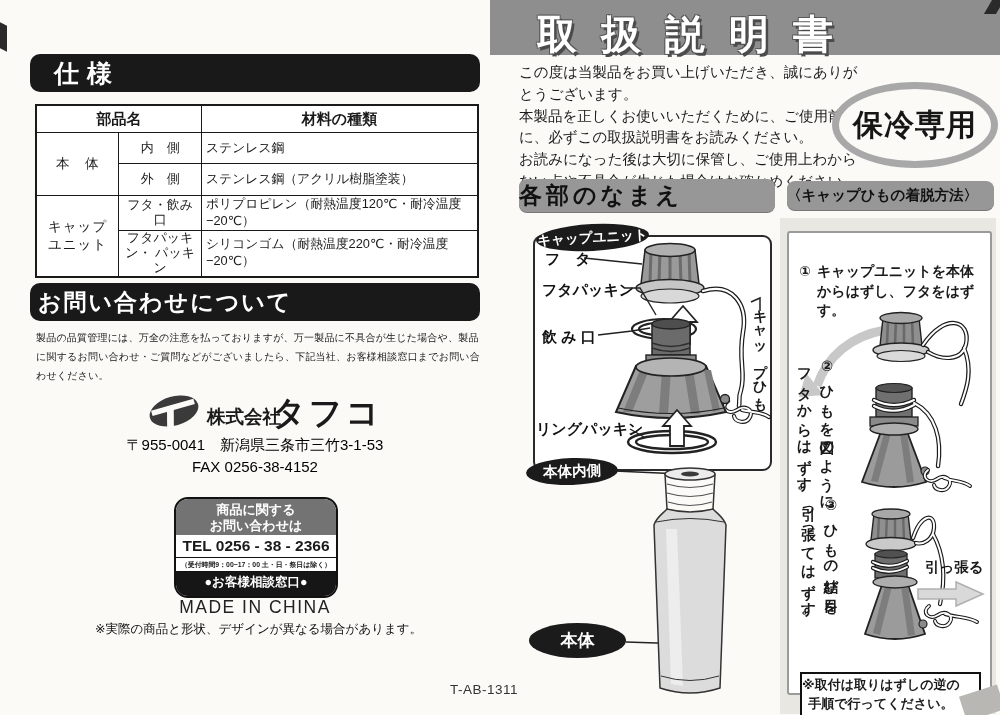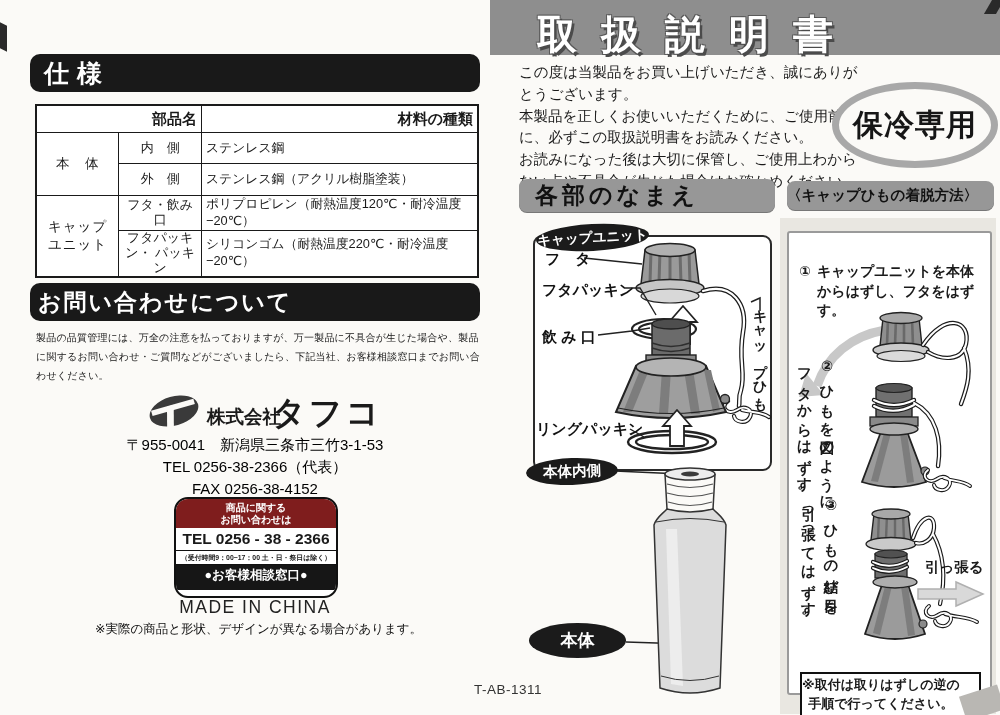--- a/index.html
+++ b/index.html
@@ -7,21 +7,21 @@
   .page{position:relative;width:1000px;height:715px;background:#fbfaf7;overflow:hidden;margin:0 auto;color:#1a1a1a;}
   .abs{position:absolute;}
 
   
   .blackbar{background:#191919;border-radius:10px;color:#fff;font-weight:700;display:flex;align-items:center;}
   .graybar{background:#979797;border-radius:8px;color:#111;font-weight:700;display:flex;align-items:center;box-shadow:0 1px 0 #777;}
 
   
   table.spec{border-collapse:collapse;border:2.5px solid #1a1a1a;background:#fff;table-layout:fixed;}
   table.spec th,table.spec td{border:1.8px solid #1a1a1a;padding:0 4px;}
-  table.spec th{font-size:15px;font-weight:700;text-align:right;height:26px;}
+  table.spec th{font-size:15px;font-weight:700;text-align:center;height:26px;}
   td.grp{font-size:13.5px;text-align:center;letter-spacing:1px;font-weight:500;}
   td.prt{font-size:13px;text-align:center;line-height:1.15;font-weight:500;}
   td.mat{font-size:12.8px;text-align:left;padding-left:8px;font-weight:500;}
 
   .para{font-size:10px;line-height:1.9;letter-spacing:.2px;}
 
   .ellipse-label{background:#1b1b1b;color:#fff;border-radius:50%;display:flex;align-items:center;justify-content:center;font-weight:700;}
 
   .vtext{writing-mode:vertical-rl;text-orientation:mixed;white-space:pre-line;font-weight:600;letter-spacing:1.5px;line-height:1.55;}
 
@@ -36,21 +36,21 @@
   .note-box{border:2.5px solid #111;background:#fff;display:flex;align-items:center;justify-content:flex-start;text-align:center;font-size:13px;font-weight:600;line-height:1.45;white-space:pre-line;margin-top:28px;}
 
   .artifact{background:#2a2a2a;}
 </style>
 </head>
 <body>
 
 <div class="page">
 
   <div class="abs blackbar" style="left:30px;top:54px;width:450px;height:38px;">
-    <span class="abs" style="position:static;padding-left:14px;font-size:25px;letter-spacing:8px;">仕様</span>
+    <span class="abs" style="position:static;padding-left:24px;font-size:25px;letter-spacing:8px;">仕様</span>
   </div>
 
   <table class="spec abs" style="left:35px;top:104px;width:444px;">
     <tbody>
         <tr>
       <th colspan="2" style="width:156px;">部品名</th>
       <th>材料の種類</th>
     </tr>
     <tr style="height:31px;">
       <td class="grp" rowspan="2" style="width:72px;">本　体</td>
@@ -85,53 +85,52 @@
       <rect x="6" y="14.5" width="44" height="5.5" fill="#fbfaf7"></rect>
       <path d="M31,15 L24,15 L20,38 L27,38 Z" fill="#fbfaf7" transform="skewX(-6)"></path>
       <rect x="23.5" y="14" width="8" height="6.5" fill="#3a3a3a" transform="rotate(-16 27 17)" opacity="0"></rect>
     </g>
   </svg>
   <span class="abs" style="left:207px;top:404px;font-size:18.5px;font-weight:700;">株式会社</span>
   <span class="abs" style="left:272px;top:391px;font-size:33px;font-weight:800;letter-spacing:3px;">タフコ</span>
 
   <div class="abs" style="left:60px;top:434px;width:390px;text-align:center;font-size:15px;line-height:1.45;color:#000000;">
     <div>〒955-0041　新潟県三条市三竹3-1-53</div>
-    <div>TEL 0256-38-2366（代表）</div>
     <div>FAX 0256-38-4152</div>
   </div>
 
   <div class="abs" style="left:174px;top:497px;width:160px;height:97px;border:2.5px solid #111;border-radius:14px;overflow:hidden;background:#fff;">
-    <div style="background:#7f1d1d;color:#fff;text-align:center;font-weight:700;font-size:10px;line-height:1.2;padding:3px 0 2px;">
+    <div style="background:#737373;color:#fff;text-align:center;font-weight:700;font-size:13px;line-height:1.2;padding:3px 0 2px;">
       <div>商品に関する</div>
       <div>お問い合わせは</div>
     </div>
     <div style="text-align:center;font-weight:700;font-size:15.5px;padding-top:2px;">TEL 0256 - 38 - 2366</div>
     <div style="text-align:center;font-weight:700;font-size:6.9px;border-top:1.5px solid #111;border-bottom:1.5px solid #111;margin-top:2px;padding:1.5px 0;">（受付時間9：00~17：00 土・日・祭日は除く）</div>
     <div style="background:#161616;color:#fff;text-align:center;font-weight:700;font-size:12.5px;padding:2px 0 6px;">●お客様相談窓口●</div>
   </div>
 
   <div class="abs" style="left:60px;top:597px;width:390px;text-align:center;font-size:17.5px;letter-spacing:1.5px;color:#222;font-weight:500;">MADE IN CHINA</div>
 
   <div class="abs" style="left:95px;top:621px;font-size:12.5px;color:#111;">※実際の商品と形状、デザインが異なる場合があります。</div>
 
-  <div class="abs" style="left:450px;top:682px;font-size:13.5px;letter-spacing:.5px;color:#333;margin-left:24px;">T-AB-1311</div>
+  <div class="abs" style="left:450px;top:682px;font-size:13.5px;letter-spacing:.5px;color:#333;">T-AB-1311</div>
 
   <div class="abs titleband" style="left:490px;top:0;width:510px;height:55px;"></div>
   <div class="abs doc-title" style="left:537px;top:7px;">取扱説明書</div>
 
   <div class="abs" style="left:519px;top:62px;width:340px;font-size:14.5px;line-height:1.5;font-weight:500;white-space:pre-line;">この度は当製品をお買い上げいただき、誠にありがとうございます。
 本製品を正しくお使いいただくために、ご使用前に、必ずこの取扱説明書をお読みください。
 お読みになった後は大切に保管し、ご使用上わからない点や不具合が生じた場合はお確かめください。</div>
 
   <div class="abs cold-badge" style="left:832px;top:82px;width:152px;height:72px;">
     <span>保冷専用</span>
   </div>
 
   <div class="abs graybar" style="left:519px;top:179px;width:256px;height:33px;">
-    <span style="padding-left:16px;font-size:23px;letter-spacing:4px;">各部のなまえ</span>
+    <span style="font-size:23px;letter-spacing:4px;">各部のなまえ</span>
   </div>
   <div class="abs graybar" style="left:787px;top:181px;width:207px;height:29px;">
     <span style="font-size:14.5px;">〈キャップひもの着脱方法〉</span>
   </div>
 
   <svg class="abs" style="left:520px;top:218px;" width="280" height="500" viewBox="0 0 280 500">
     <rect x="14" y="18" width="237" height="234" rx="8" fill="#ffffff" stroke="#2a2a2a" stroke-width="2"></rect>
 
     <g>
       <polygon points="125,32 175,32 179,66 121,66" fill="#9a9a9a" stroke="#222" stroke-width="1.5"></polygon>

